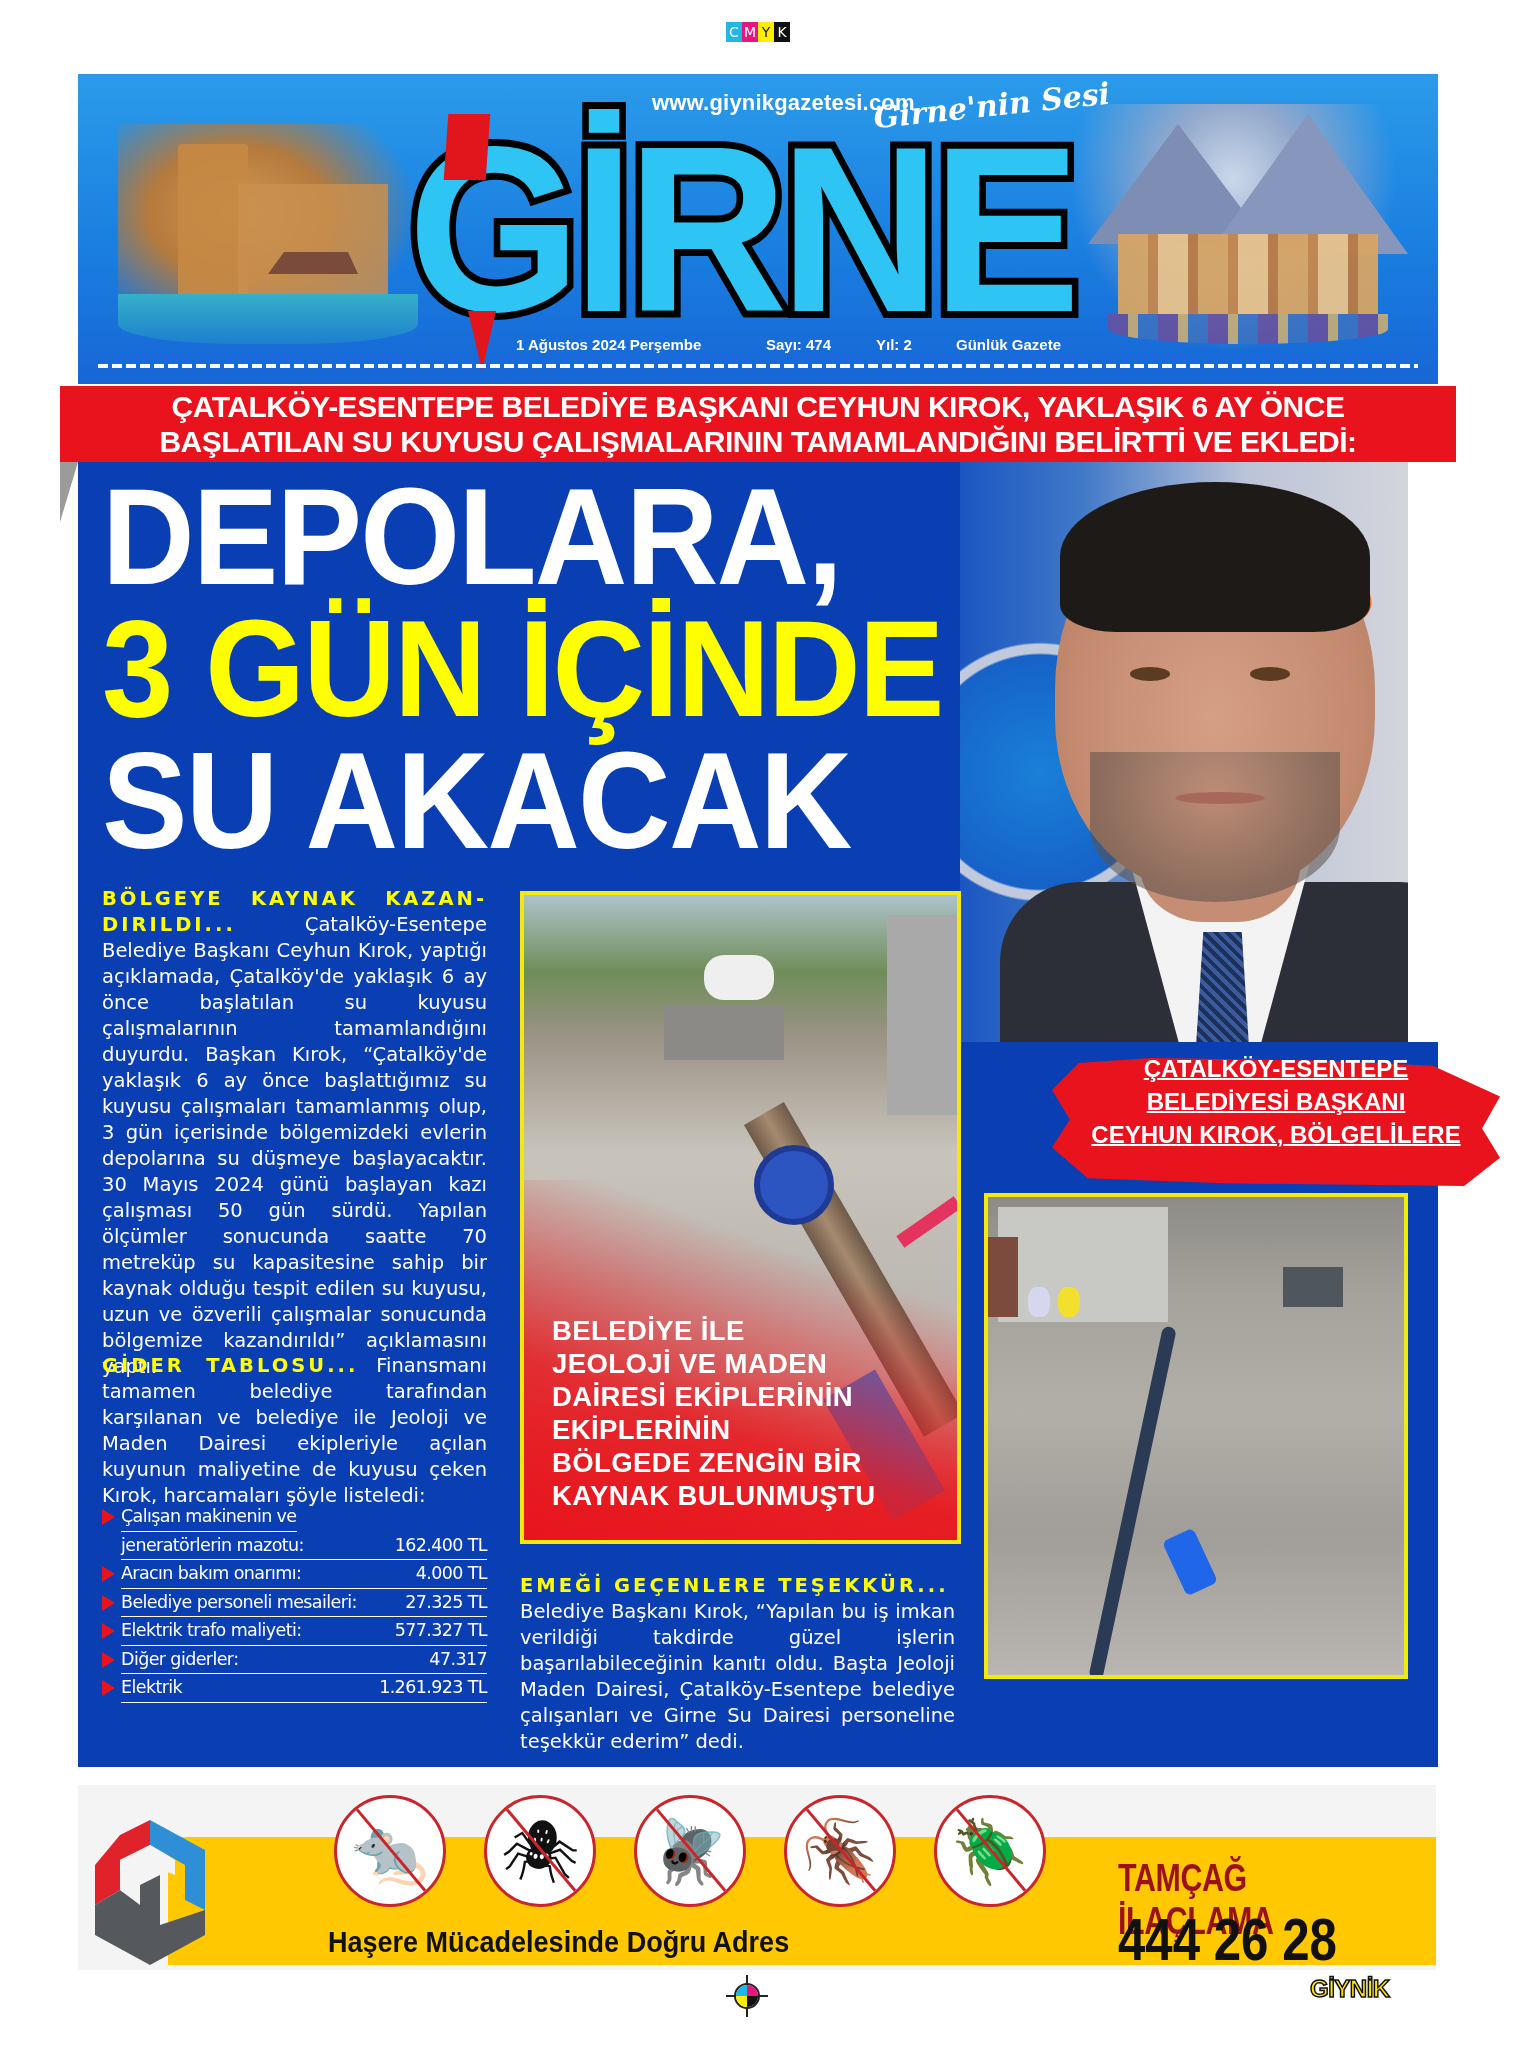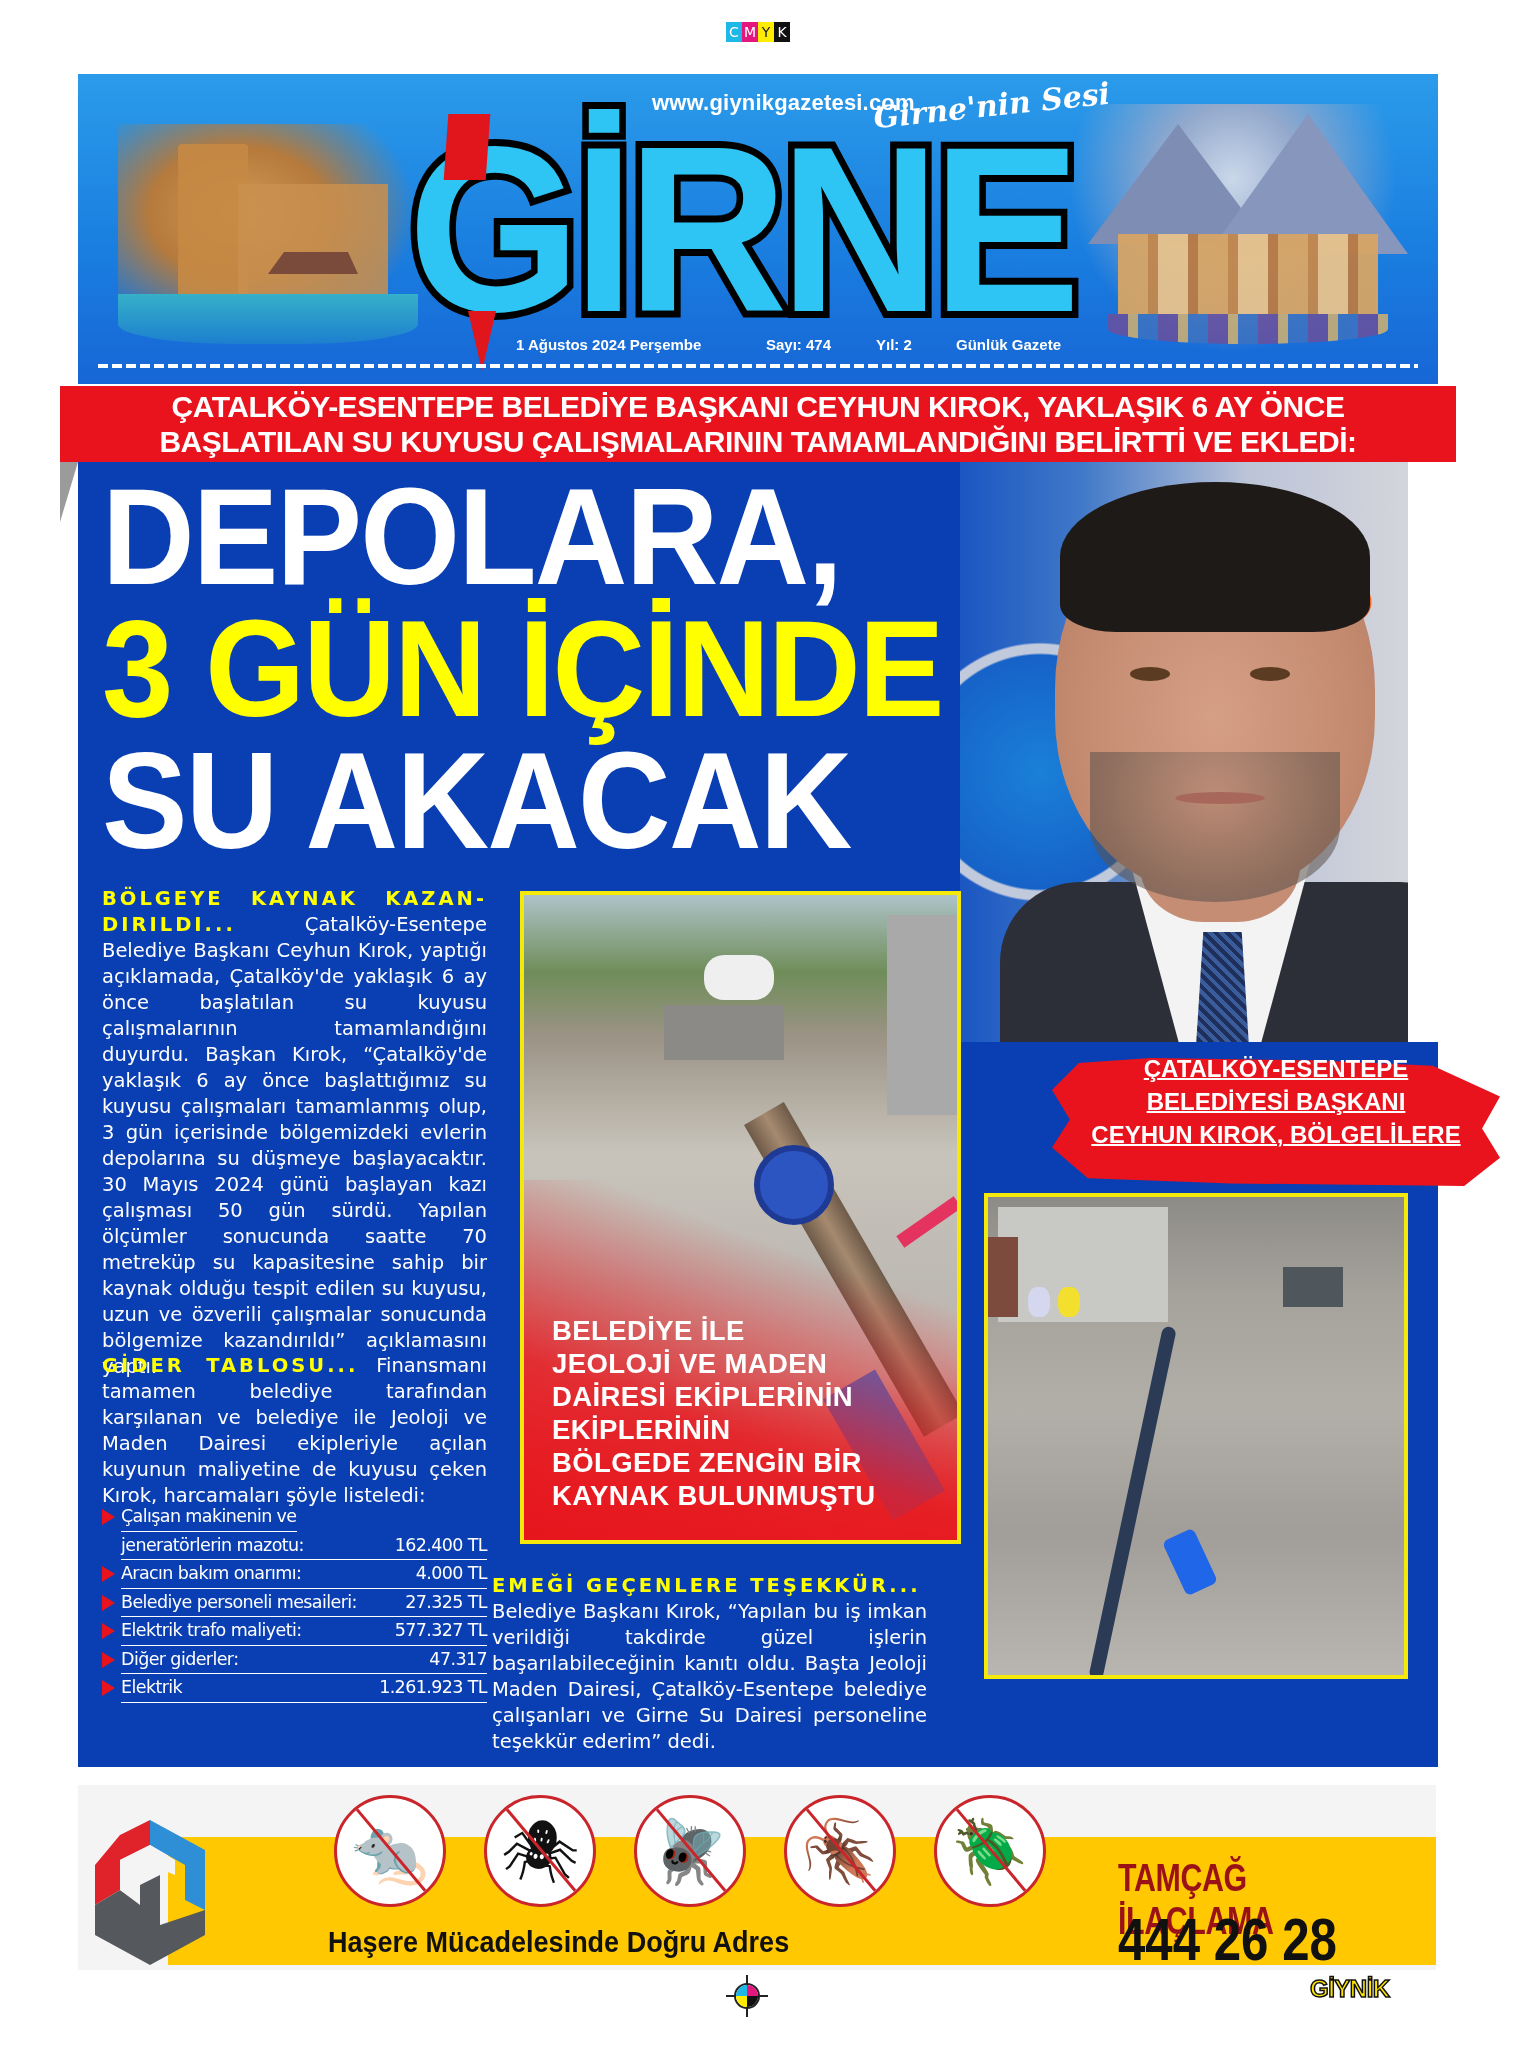--- a/index.html
+++ b/index.html
@@ -69,21 +69,21 @@
   
   .headline { position: absolute; left: 102px; top: 470px; font: 900 138px/132px "Liberation Sans", sans-serif; letter-spacing: -2px; transform: scaleX(0.93); transform-origin: left top; }
   .headline .l1, .headline .l3 { color: #ffffff; display: block; }
   .headline .l2 { color: #ffff00; display: block; }
 
   
   .col { position: absolute; color: #fff; font: 19.5px/26px "DejaVu Sans", sans-serif; text-align: justify; }
   .col .lead { color: #ffff00; font-weight: 900; letter-spacing: 3px; }
   .col-left-1 { left: 102px; top: 886px; width: 385px; }
   .col-left-2 { left: 102px; top: 1353px; width: 385px; }
-  .col-mid { left: 492px; top: 1573px; width: 435px; }
+  .col-mid { left: 520px; top: 1573px; width: 435px; }
   .col-mid .lead { letter-spacing: 3px; }
 
   
   .expenses { position: absolute; left: 102px; top: 1503px; width: 385px; font: 17.5px/27.5px "DejaVu Sans", sans-serif; color: #fff; letter-spacing: -0.6px; }
   .exp-row { position: relative; padding-left: 19px; }
   .exp-row .bullet { position: absolute; left: 0; top: 6px; width: 0; height: 0; border-top: 8px solid transparent; border-bottom: 8px solid transparent; border-left: 13px solid #e8131c; }
   .exp-row .line { display: flex; justify-content: space-between; border-bottom: 1.5px solid #fff; }
   .exp-row .line.plain { display: block; border-bottom: 1.5px solid #fff; width: fit-content; }
 
   

